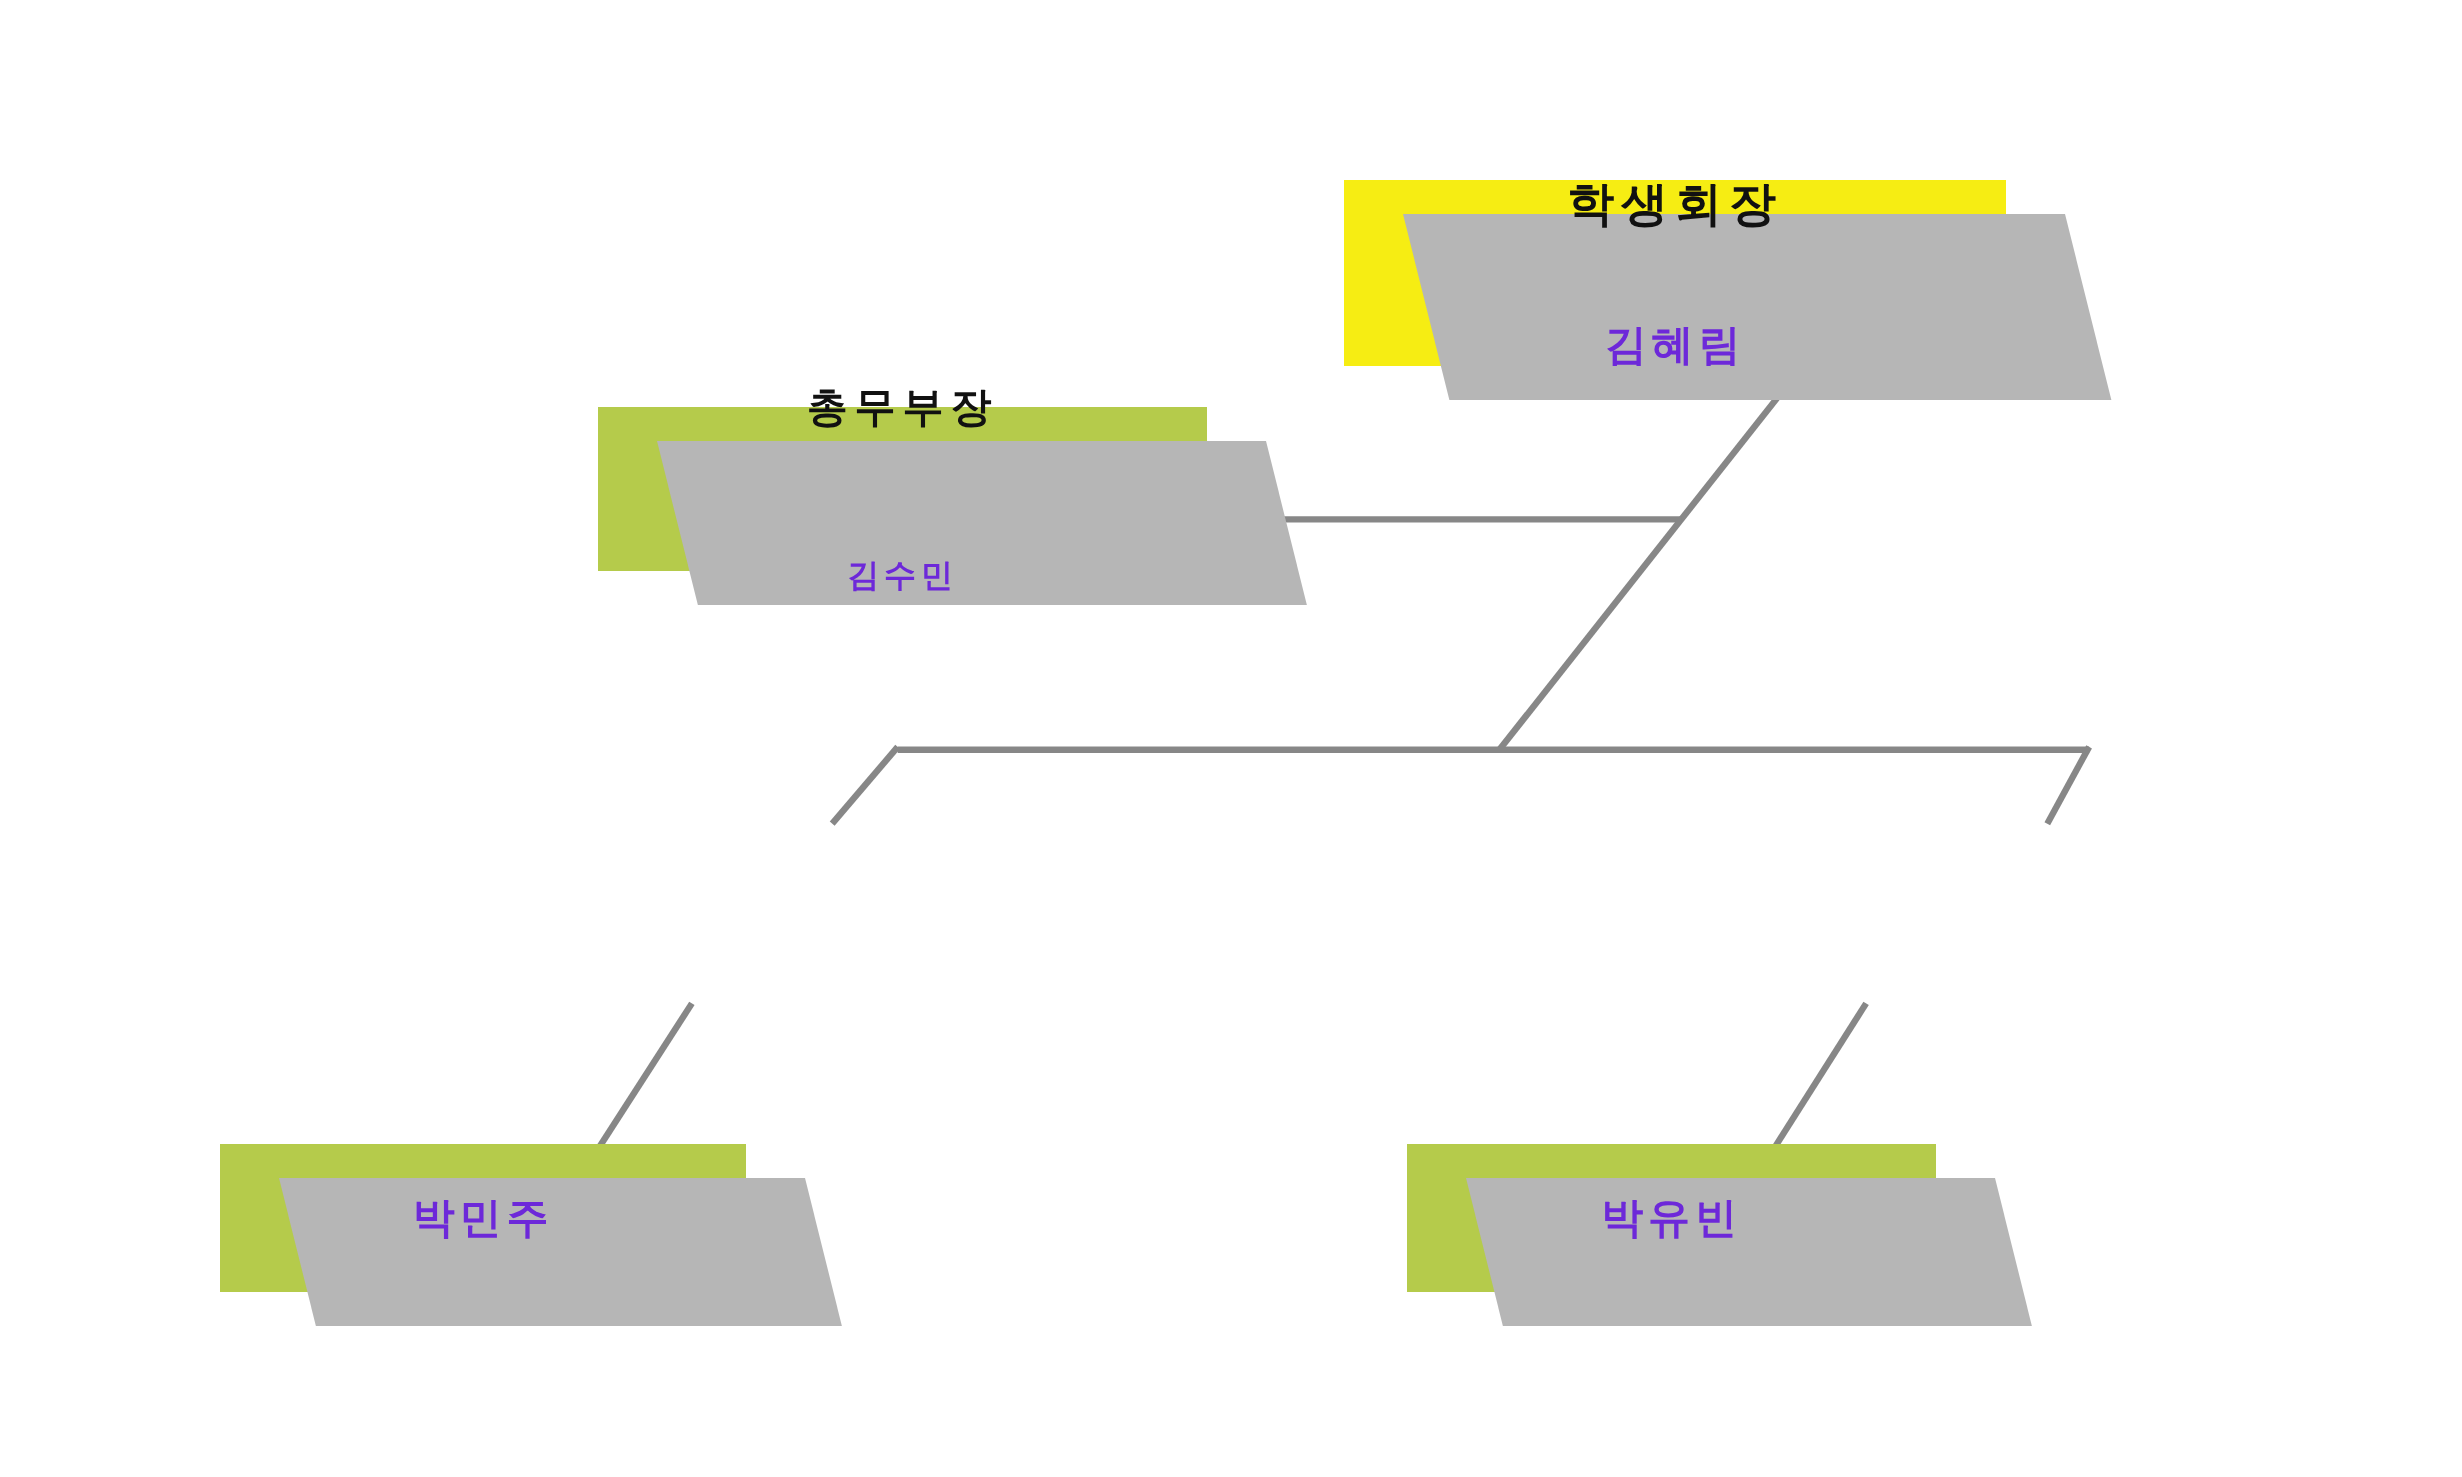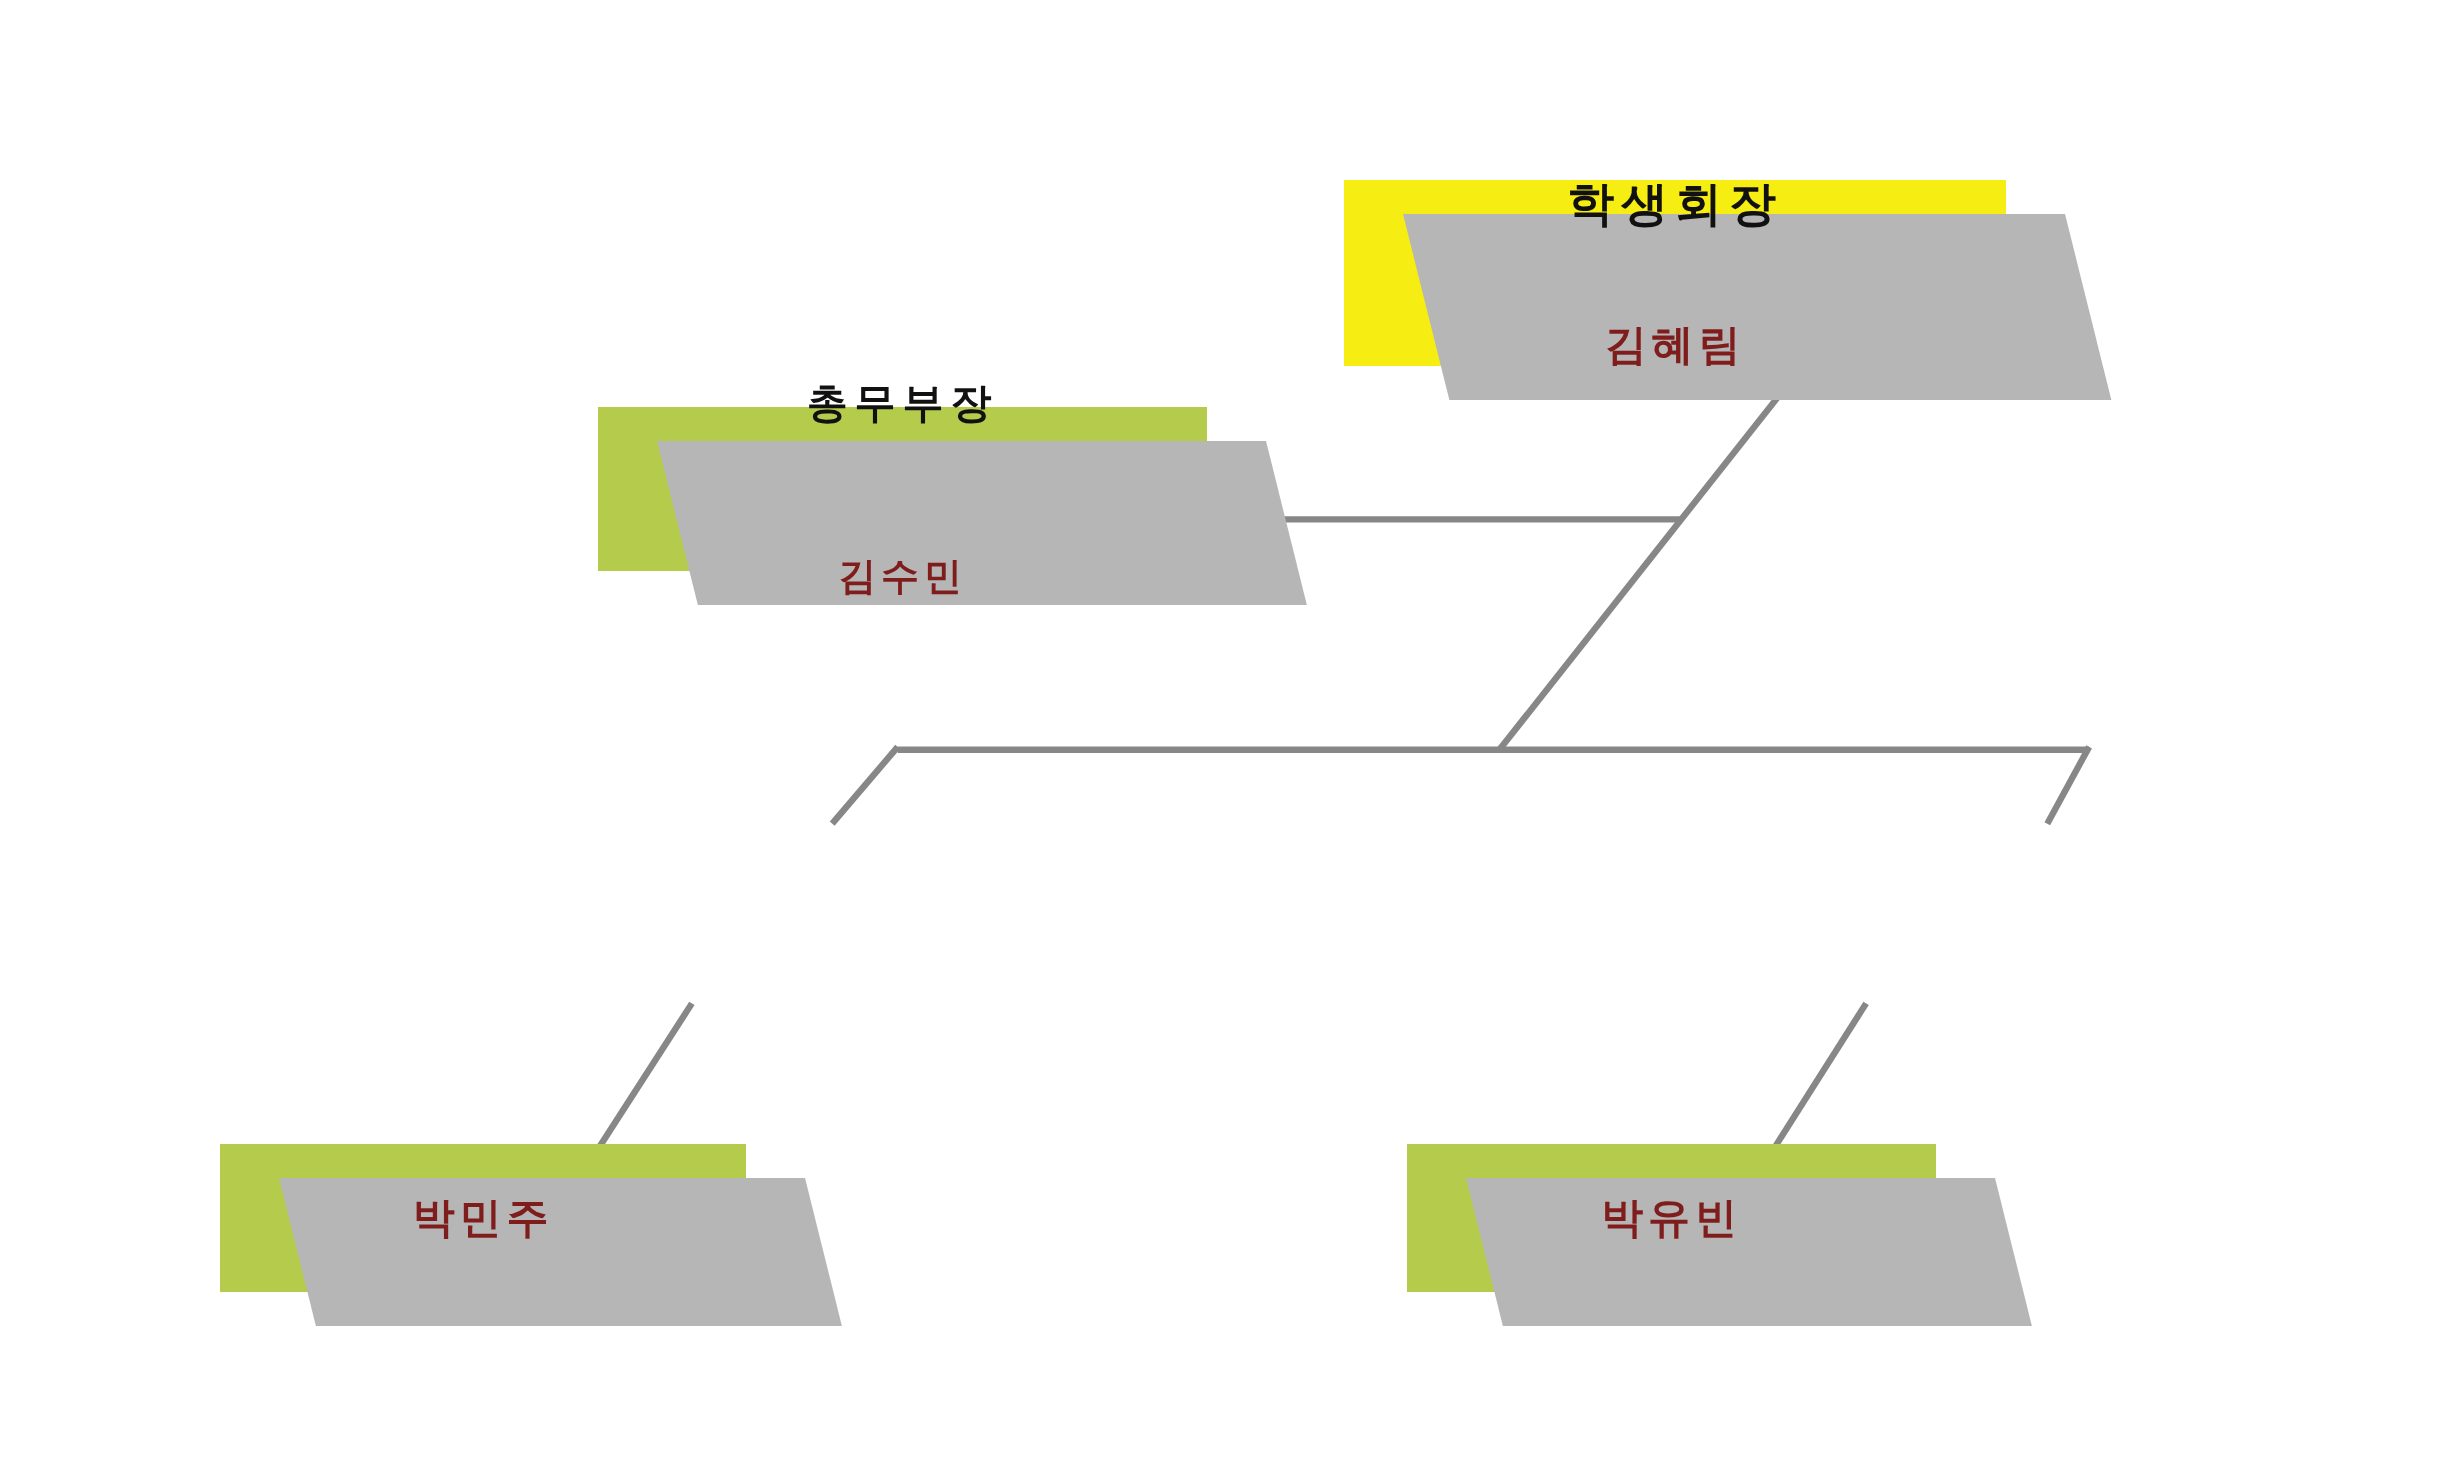--- a/index.html
+++ b/index.html
@@ -54,27 +54,27 @@
   }
   .node-divider {
     width: 86%;
     height: 1.5px;
     background: #9a9a9a;
     margin: 14.8px 0;
   }
   .node-name {
     font-size: 42px;
     font-weight: bold;
-    color: #7f1d1d;
+    color: #6d28d9;
     letter-spacing: 4.9px;
     text-align: center;
     white-space: nowrap;
   }
   .node--small .node-title { font-size: 41px; }
-  .node--small .node-name  { font-size: 38px; }
+  .node--small .node-name  { font-size: 32px; }
   .node--small .node-divider { margin: 11.8px 0; }
 
   
   #node-president { left: 1344px; top: 180px;  width: 662px; height: 186px; gap: 26px; }
   #node-general   { left: 598px; top: 407px;  width: 609px; height: 164px; gap: 48px; }
   #node-publicity { left: 333px;  top: 820px; width: 662px; height: 185px; }
   #node-welfare   { left: 1515px; top: 820px; width: 667px; height: 185px; }
   #node-member-left  { left: 220px;  top: 1144px; width: 526px; height: 148px; }
   #node-member-right { left: 1407px; top: 1144px; width: 529px; height: 148px; }
 </style>

